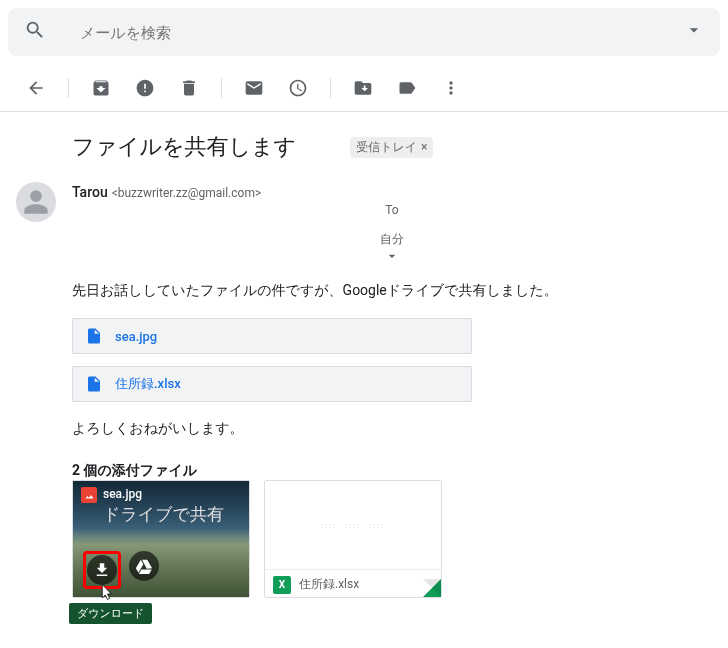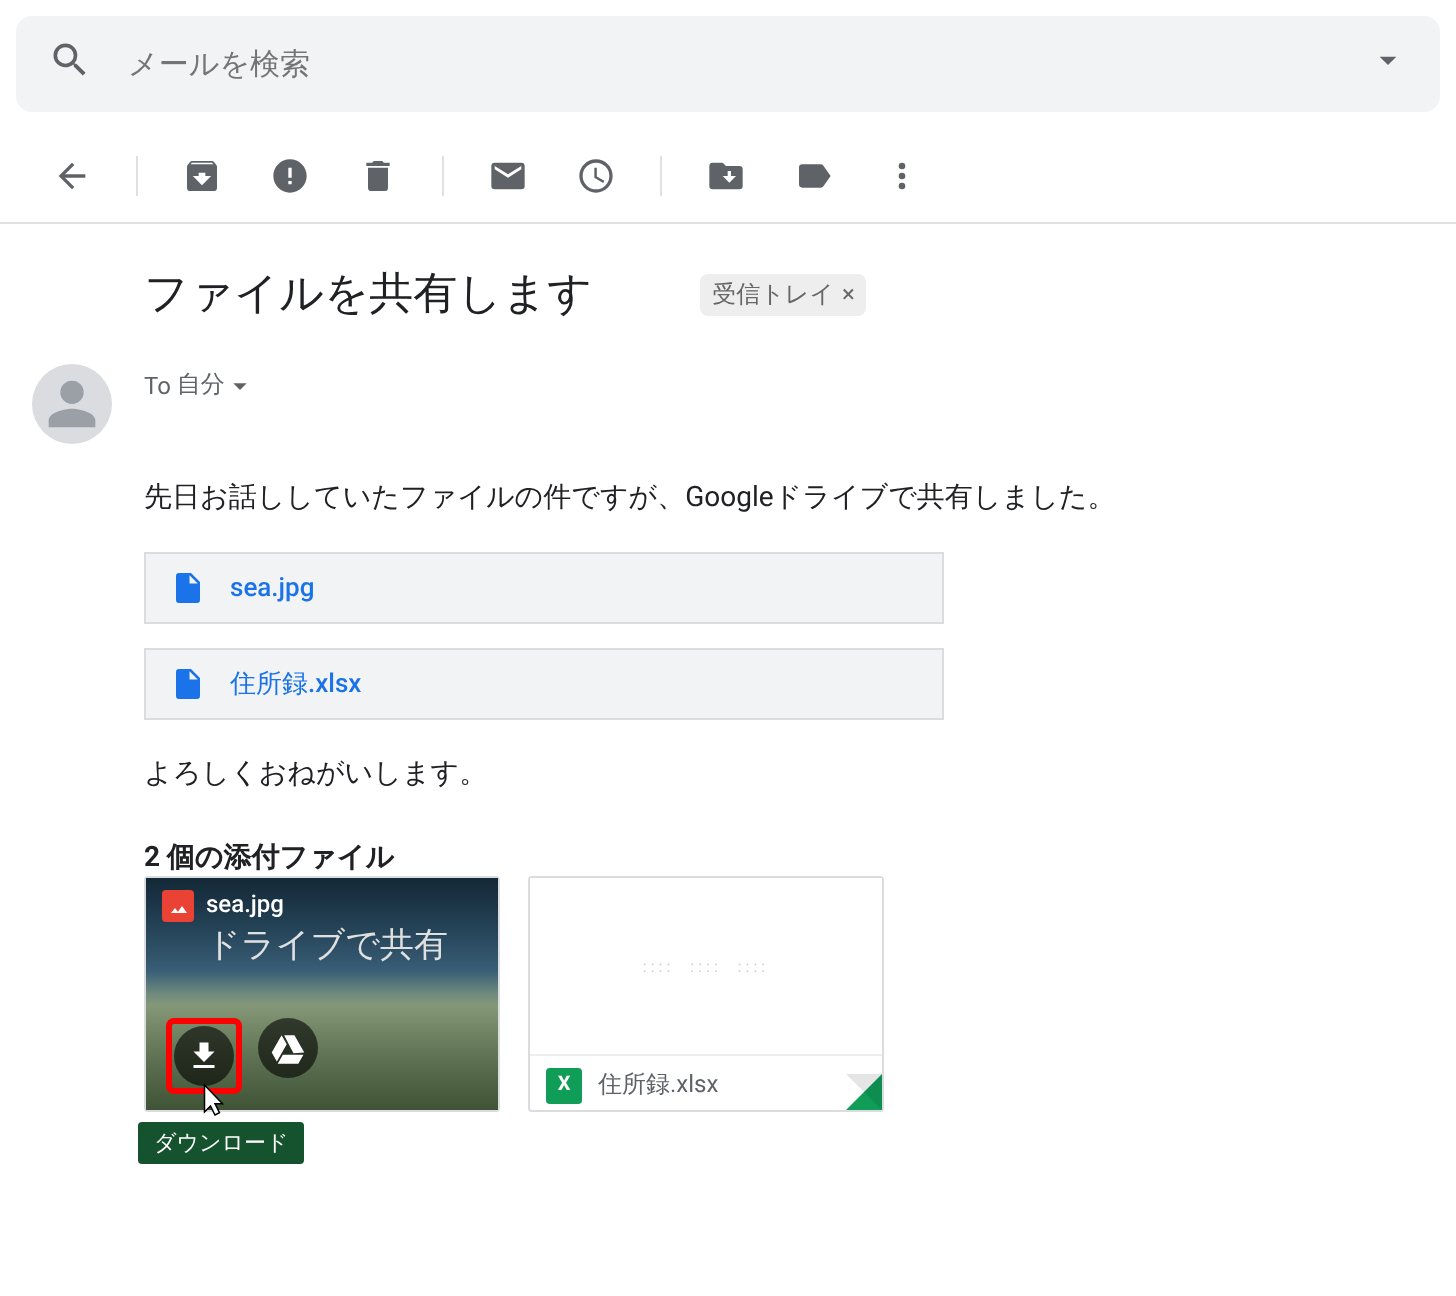--- a/index.html
+++ b/index.html
@@ -21,21 +21,21 @@
     align-items: center;
     padding: 0 16px;
   }
   .search-bar svg { fill: #5f6368; }
   .search-input {
     flex: 1;
     border: none;
     background: transparent;
     font-size: 15px;
     color: #5f6368;
-    margin-left: 16px;
+    margin-left: 32px;
     outline: none;
   }
   .toolbar {
     height: 48px;
     display: flex;
     align-items: center;
     padding: 0 16px;
     border-bottom: 1px solid #e0e0e0;
     gap: 4px;
   }
@@ -87,21 +87,21 @@
     background: #dadce0;
     display: flex;
     align-items: center;
     justify-content: center;
     margin-right: 16px;
   }
   .avatar svg { fill: #9aa0a6; }
   .sender-info { flex: 1; }
   .sender-name { font-size: 14px; font-weight: 500; color: #202124; }
   .sender-email { font-size: 12px; color: #5f6368; }
-  .to-row { font-size: 12px; color: #5f6368; margin-top: 2px; display: flex; align-items: center;}
+  .to-row { font-size: 12px; color: #5f6368; margin-top: 2px; display: flex; align-items: center; flex-direction: column;}
   .to-row svg { width: 16px; height: 16px; fill: #5f6368;}
   .body-area { margin-left: 56px; font-size: 14px; }
   .body-text { margin: 18px 0; }
   .drive-chip {
     display: flex;
     align-items: center;
     border: 1px solid #dadce0;
     background: #f1f3f4;
     padding: 8px 12px;
     width: 400px;
@@ -291,20 +291,24 @@
     </span>
   </div>
 
   <div class="sender-row">
     <div class="avatar">
       <svg width="28" height="28" viewBox="0 0 24 24">
           <path d="M12 12a5 5 0 100-10 5 5 0 000 10zm0 2c-3.33 0-10 1.67-10 5v3h20v-3c0-3.33-6.67-5-10-5z"></path>
         </svg>
     </div>
     <div class="sender-info">
+      <div>
+        <span class="sender-name">Tarou</span>
+        <span class="sender-email">&lt;buzzwriter.zz@gmail.com&gt;</span>
+      </div>
       <div class="to-row">
         <span>To</span>&nbsp;
         <span>自分</span>
         <svg viewBox="0 0 24 24">
             <path d="M7 10l5 5 5-5z"></path>
           </svg>
       </div>
     </div>
   </div>
 

